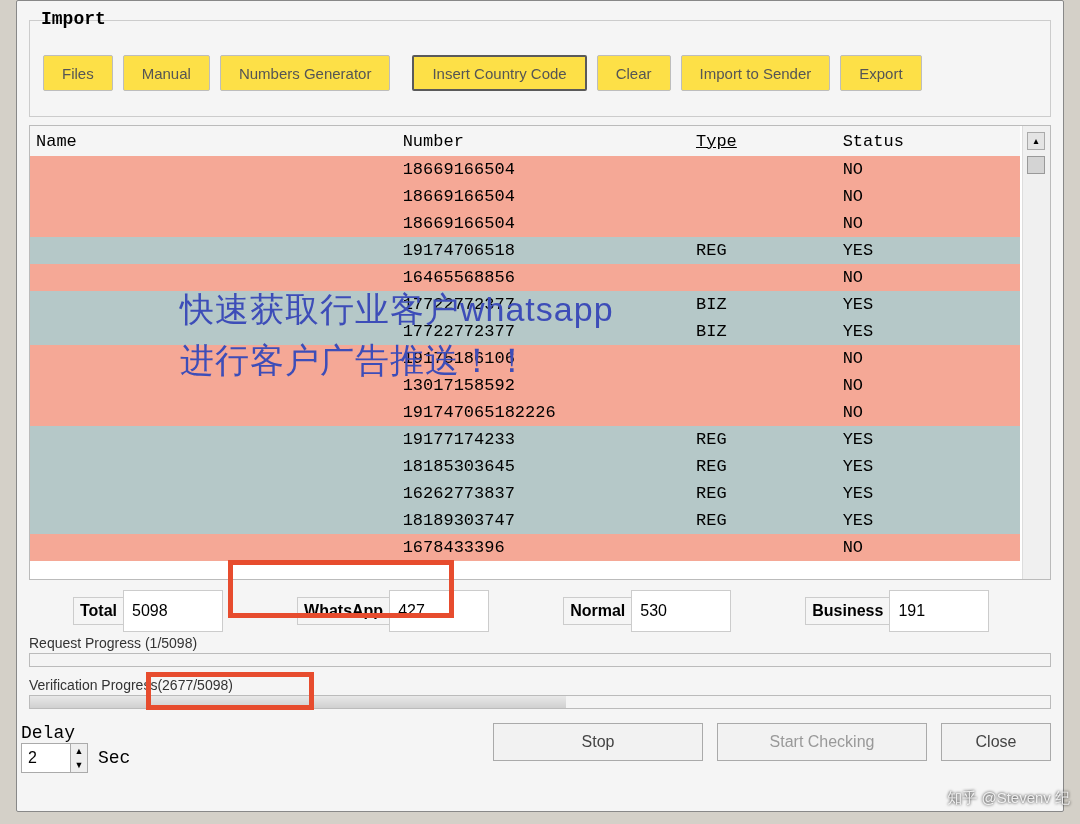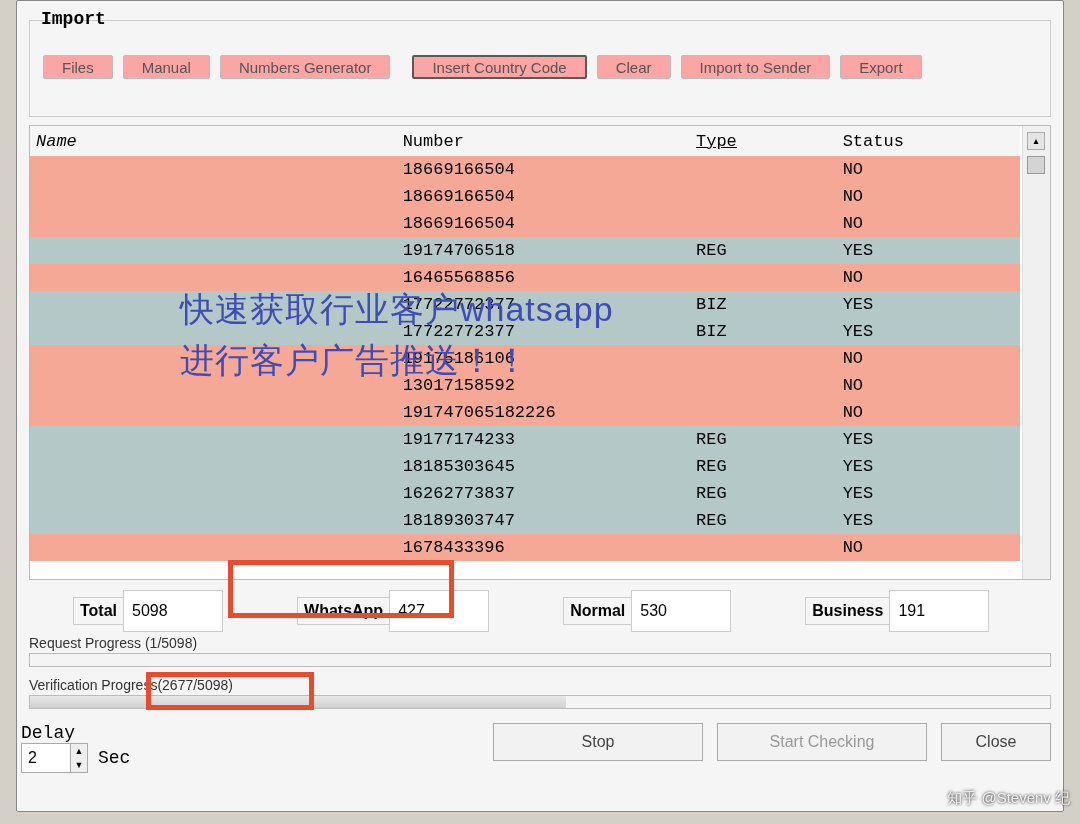--- a/index.html
+++ b/index.html
@@ -36,23 +36,23 @@
   left: 0; right: 0; top: 11px; bottom: 0;
   border: 1px solid #ccc;
 }
 .btn-row {
   position: absolute;
   left: 14px; top: 46px; right: 14px;
   display: flex;
   gap: 10px;
 }
 .btn {
-  height: 24px;
+  height: 36px;
   padding: 0 18px;
-  background: #fca5a5;
+  background: #fde047;
   border: 1px solid #bdbdbd;
   border-radius: 2px;
   font-size: 15px;
   color: #555;
   cursor: pointer;
 }
 .btn.selected {
   border: 2px solid #5a5a5a;
 }
 .data-area {
@@ -79,21 +79,21 @@
   background: #f5f5f5;
   height: 30px;
 }
 .table td {
   padding: 2px 6px;
   height: 27px;
   white-space: nowrap;
 }
 .row-no { background: #f5a896; }
 .row-yes { background: #b5c8c8; }
-.col-name { width: 300px; font-style: italic; }
+.col-name { width: 300px; }
 .col-num { width: 240px; }
 .col-type { width: 120px; text-decoration: underline; }
 .col-status { width: 150px; }
 
 .scroll-track {
   position: absolute;
   right: 0; top: 0; bottom: 0; width: 28px;
   background: #f0f0f0;
   border-left: 1px solid #ddd;
 }

